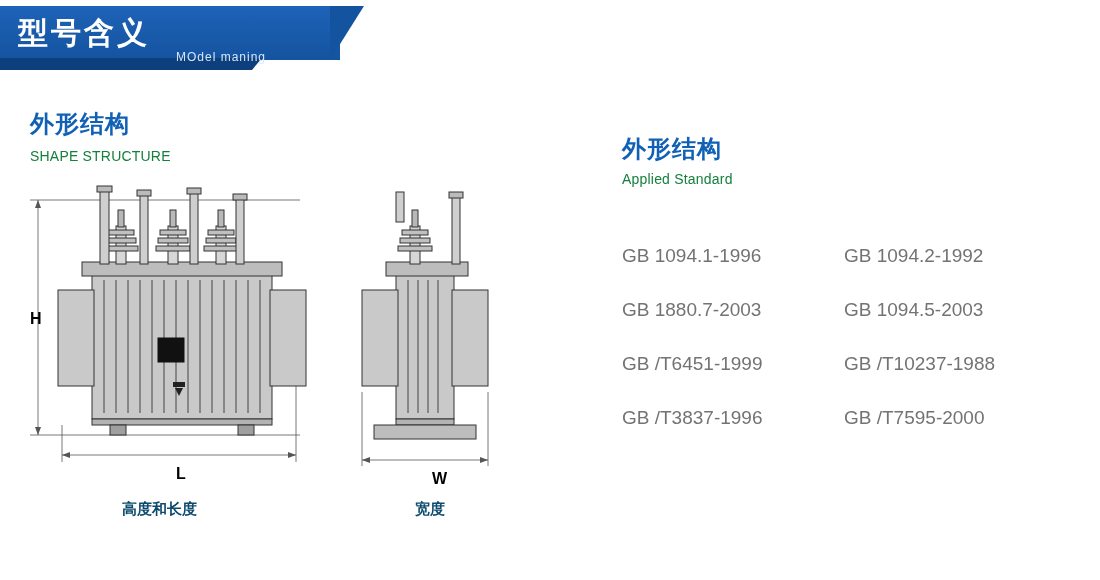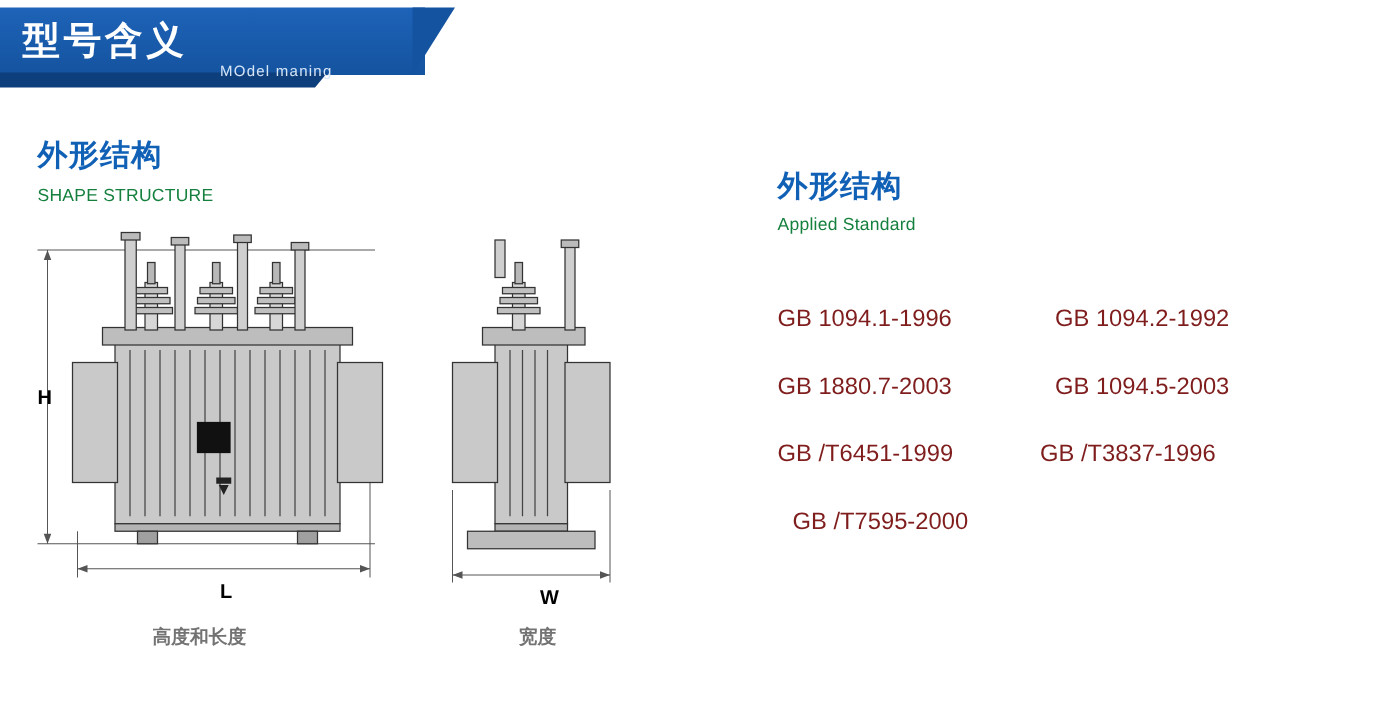--- a/index.html
+++ b/index.html
@@ -93,35 +93,35 @@
 
   
   #standards-grid {
     position: absolute;
     left: 622px; top: 245px;
     width: 460px;
     display: grid;
     grid-template-columns: 210px 250px;
     grid-row-gap: 32px;
     font-size: 19px;
-    color: #7f1d1d;
+    color: #737373;
   }
   #standards-grid .std { white-space: nowrap; }
   #standards-grid .std.col2 { padding-left: 12px; }
 
   
   #drawings {
     position: absolute;
     left: 0; top: 170px;
     width: 600px; height: 370px;
   }
   .caption {
     position: absolute;
     font-size: 15px;
-    color: #737373;
+    color: #0c4a6e;
     font-weight: bold;
   }
   #caption-front { left: 122px; top: 330px; }
   #caption-side  { left: 415px; top: 330px; }
 
   .dim-label {
     position: absolute;
     font-size: 16px;
     font-weight: bold;
     color: #000;
@@ -151,20 +151,21 @@
   <div class="sec-heading-cn">外形结构</div>
   <div class="sec-heading-en">Applied Standard</div>
 </div>
 
 <div id="standards-grid">
   <div class="std">GB 1094.1-1996</div>
   <div class="std col2">GB 1094.2-1992</div>
   <div class="std">GB 1880.7-2003</div>
   <div class="std col2">GB 1094.5-2003</div>
   <div class="std">GB /T6451-1999</div>
+  <div class="std col2">GB /T10237-1988</div>
   <div class="std">GB /T3837-1996</div>
   <div class="std col2">GB /T7595-2000</div>
 </div>
 
 <div id="drawings">
 
   <svg width="600" height="370" viewBox="0 0 600 370">
     <g stroke="#333" fill="none" stroke-width="1">
 
       <line x1="30" y1="30" x2="300" y2="30" stroke="#555" stroke-width="0.8"></line>

